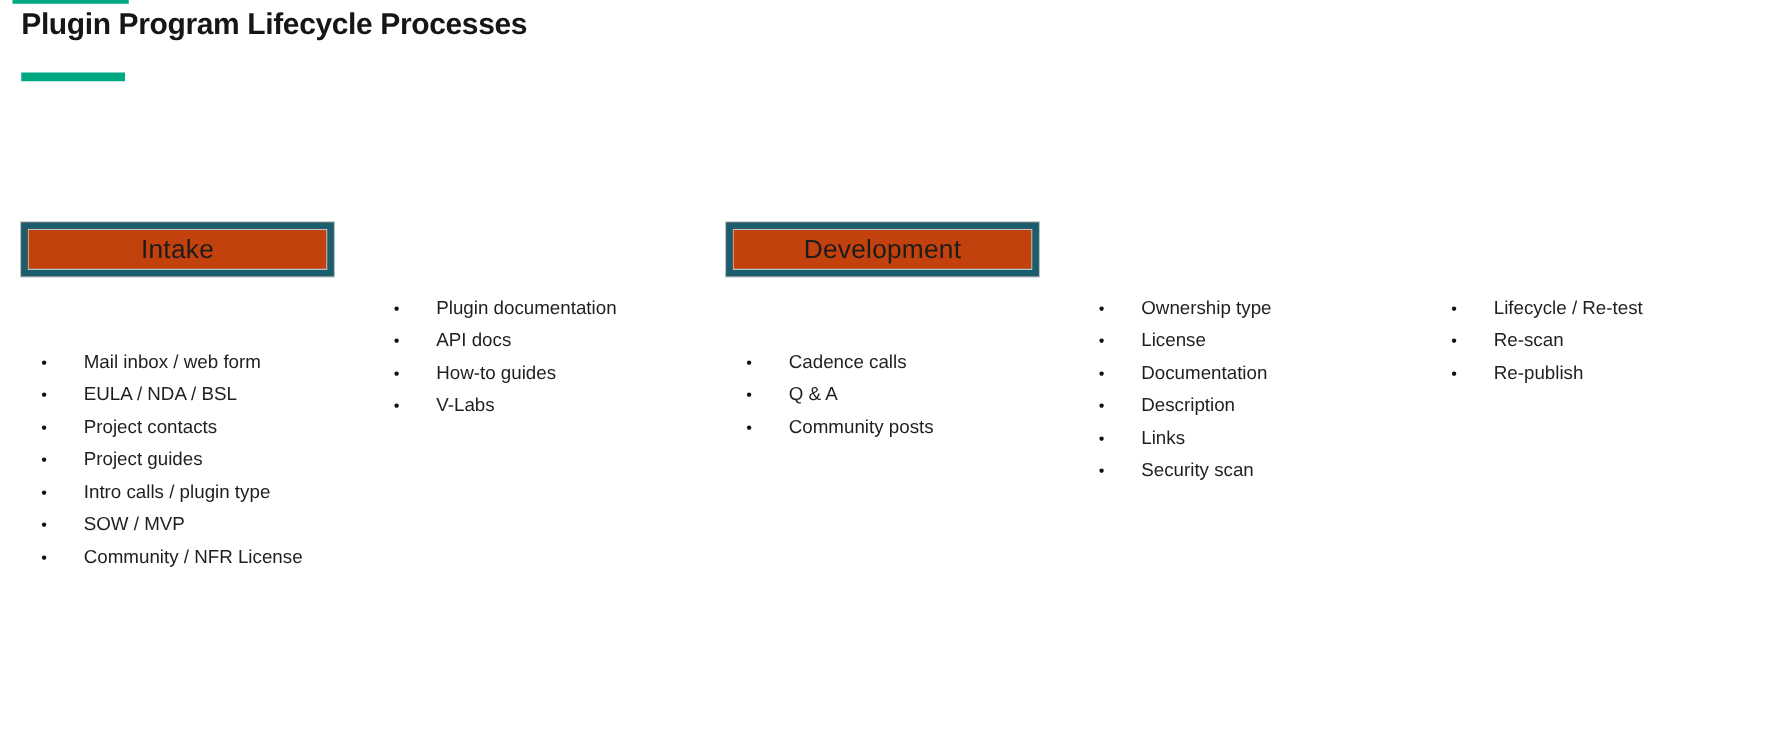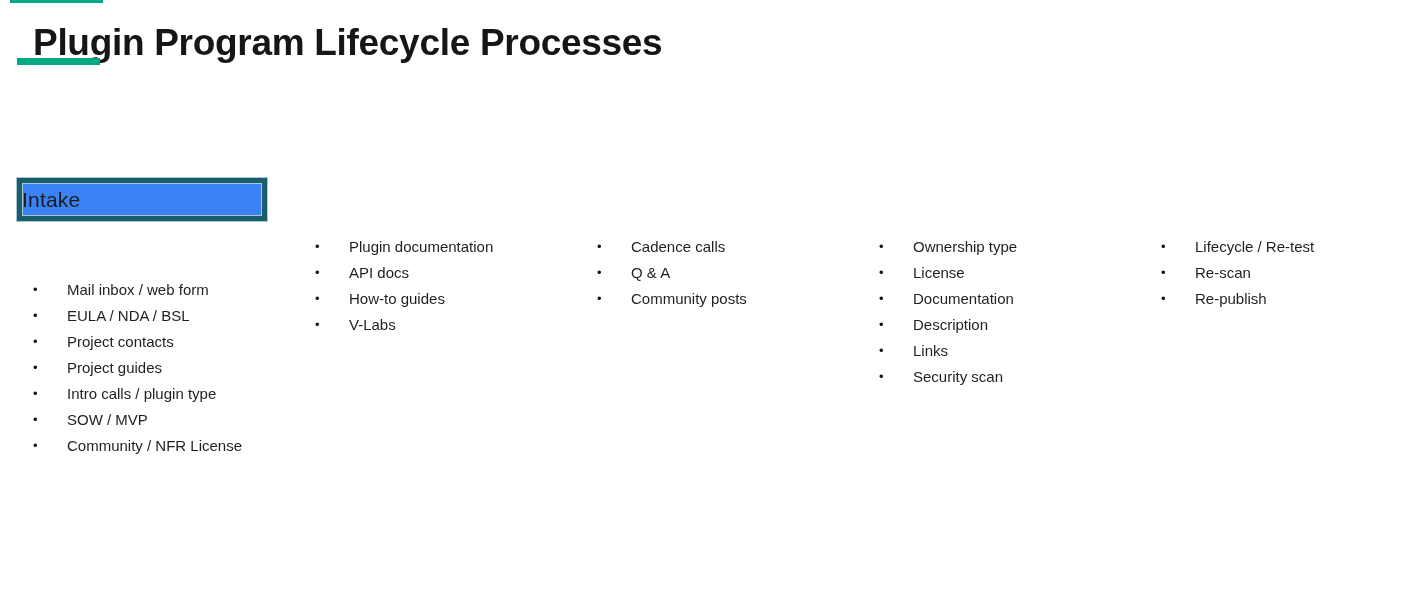--- a/index.html
+++ b/index.html
@@ -21,22 +21,22 @@
   }
   .top-sliver {
     position: absolute;
     left: 10px; top: 0;
     width: 93px; height: 3px;
     background: var(--accent-green);
   }
   .page-title {
     position: absolute;
     left: 17px; top: 6px;
-    margin: 16px;
-    font-size: 37px;
+    margin: 0;
+    font-size: 24px;
     font-weight: 700;
     letter-spacing: -0.3px;
     color: var(--title-text);
   }
   .title-underline {
     position: absolute;
     left: 17px; top: 58px;
     width: 83px; height: 7px;
     background: var(--accent-green);
   }
@@ -45,23 +45,24 @@
     left: 17px; top: 178px;
     display: flex;
     gap: 32px;
   }
   .column { width: 250px; }
   .stage-box {
     width: 250px;
     height: 43px;
     border: 5px solid var(--box-border-teal);
     box-shadow: 0 0 0 1px var(--box-border-halo), inset 0 0 0 1px var(--box-border-halo);
-    background: #3b82f6;
+    background: #c2410c;
     display: flex;
     align-items: center;
+    justify-content: center;
   }
   .stage-label {
     font-size: 21px;
     letter-spacing: 0.2px;
     color: #1c1c1c;
     white-space: nowrap;
   }
   .stage-list {
     list-style: none;
     margin: 56px 0 0 16px;
@@ -111,20 +112,23 @@
     <div class="column">
       <ul class="stage-list">
           <li class="list-item"><span class="bullet">•</span><span>Plugin documentation</span></li>
           <li class="list-item"><span class="bullet">•</span><span>API docs</span></li>
           <li class="list-item"><span class="bullet">•</span><span>How-to guides</span></li>
           <li class="list-item"><span class="bullet">•</span><span>V-Labs</span></li>
         </ul>
     </div>
 
     <div class="column">
+      <div class="stage-box">
+        <span class="stage-label">Development</span>
+      </div>
       <ul class="stage-list">
           <li class="list-item"><span class="bullet">•</span><span>Cadence calls</span></li>
           <li class="list-item"><span class="bullet">•</span><span>Q &amp; A</span></li>
           <li class="list-item"><span class="bullet">•</span><span>Community posts</span></li>
         </ul>
     </div>
 
     <div class="column">
       <ul class="stage-list">
           <li class="list-item"><span class="bullet">•</span><span>Ownership type</span></li>

